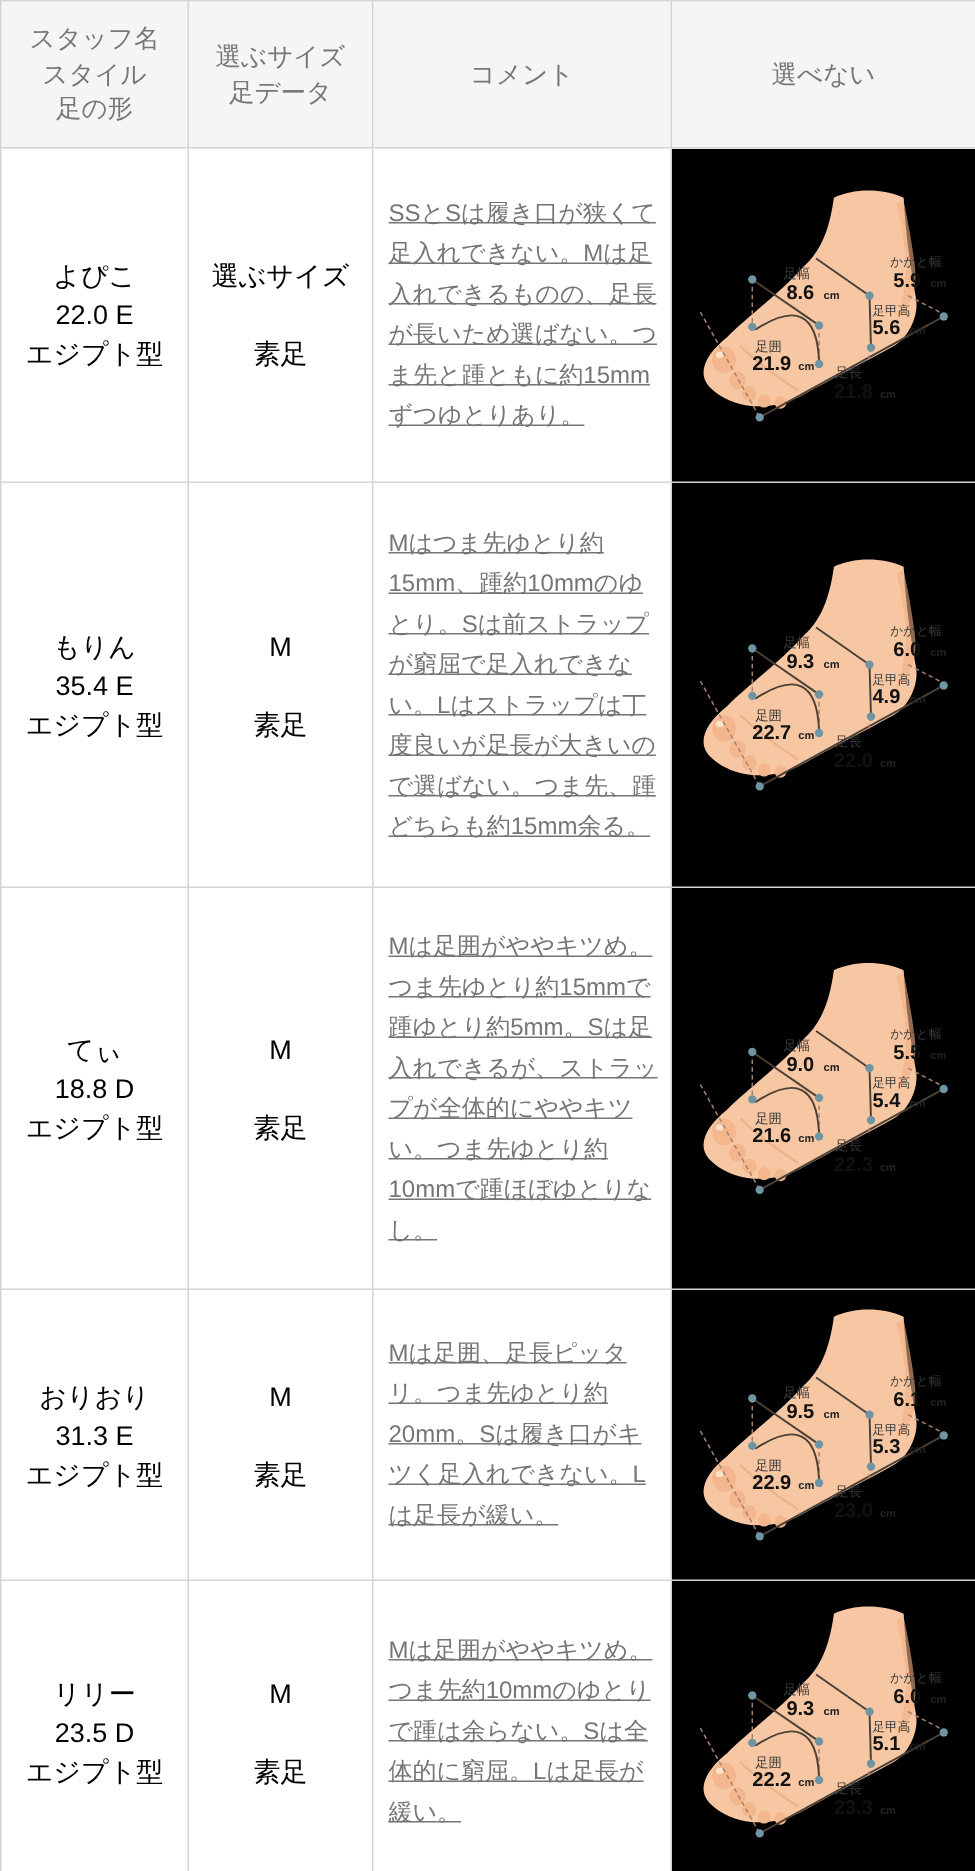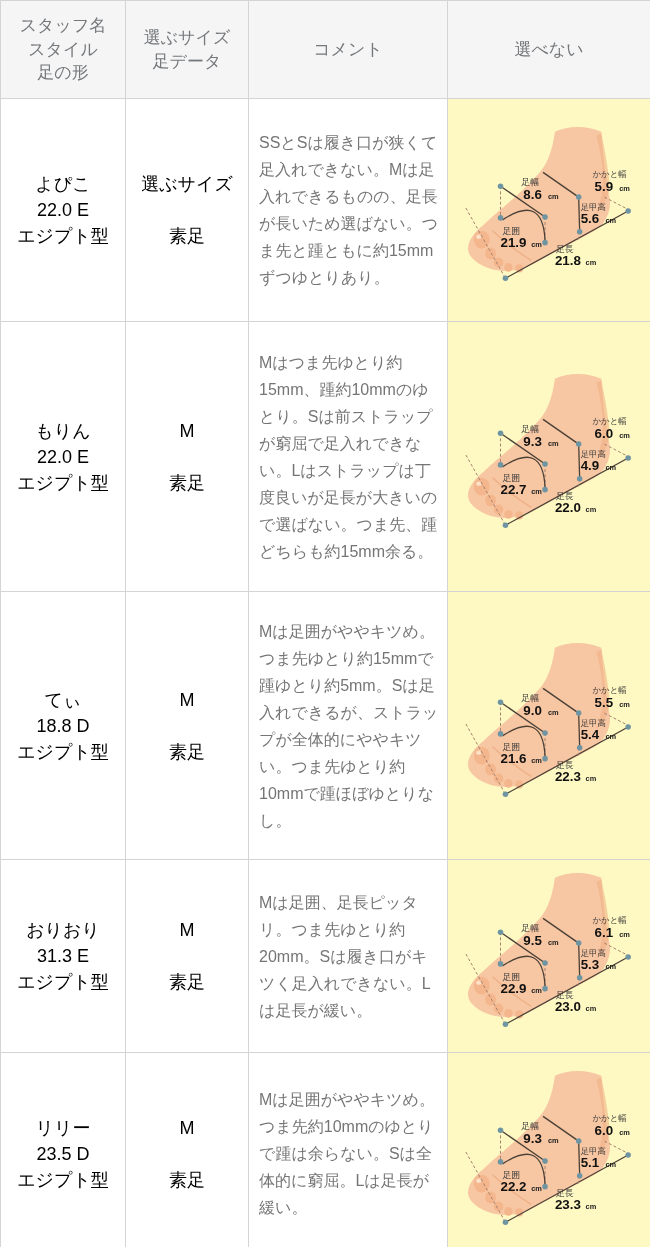--- a/index.html
+++ b/index.html
@@ -3,22 +3,22 @@
 <meta charset="utf-8">
 <style>
   html,body{margin:0;padding:0;background:#fff;}
   body{font-family:"Liberation Sans","DejaVu Sans",sans-serif;color:#767676;width:650px;}
   table{border-collapse:collapse;width:650px;table-layout:fixed;background:#fff;}
   th,td{border:1px solid #d4d4d4;overflow:hidden;}
   thead th{background:#f5f5f6;height:95px;font-weight:normal;font-size:17px;line-height:1.4;color:#75787b;text-align:center;vertical-align:middle;}
   .pre{white-space:pre-line;}
   td.name-cell,td.style-cell{text-align:center;vertical-align:middle;font-size:18px;line-height:26px;color:#000000;}
   td.comment-cell{vertical-align:middle;padding:4px 7px 4px 10px;}
-  .comment{font-size:16px;line-height:27px;color:#757575;}
-  td.foot-cell{padding:0;text-align:left;vertical-align:middle;background:#fef9c3;}
+  .comment{font-size:16px;line-height:27px;color:#757575;text-decoration:underline;}
+  td.foot-cell{padding:0;text-align:center;vertical-align:middle;background:#000000;}
   tr.r0{height:223px}
   tr.r1{height:270px}
   tr.r2{height:268px}
   tr.r3{height:187px}
   tr.r4{height:202px}
   svg .meas-line{stroke:#4a4036;stroke-width:1.3;fill:none;}
   svg .dash-line{stroke:#a5816c;stroke-width:1;fill:none;stroke-dasharray:3,2.2;}
   svg .dot{fill:#6f95a3;}
   svg text{font-family:"Liberation Sans","DejaVu Sans",sans-serif;}
   svg .lbl{font-size:9px;fill:#3a3a3a;}
@@ -132,21 +132,21 @@
           <text class="val" x="108" y="153">21.8</text>
           <text class="unit" x="139" y="153">cm</text>
         </g>
       </svg>
     </td>
   </tr>
 
   <tr class="r1">
     <td class="name-cell">
       <div class="pre">もりん
-22.0 E
+35.4 E
 エジプト型</div>
     </td>
     <td class="style-cell">
       <div class="pre">M
 
 素足</div>
     </td>
     <td class="comment-cell">
       <div class="comment">Mはつま先ゆとり約15mm、踵約10mmのゆとり。Sは前ストラップが窮屈で足入れできない。Lはストラップは丁度良いが足長が大きいので選ばない。つま先、踵どちらも約15mm余る。</div>
     </td>

